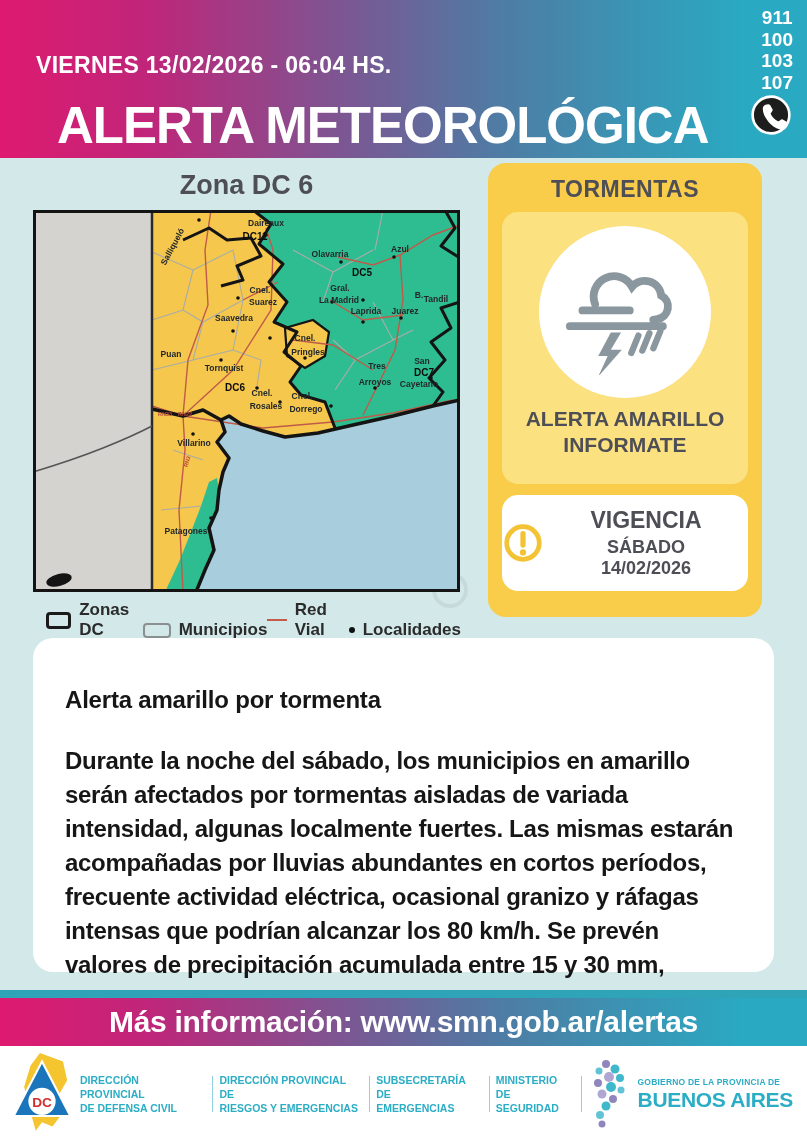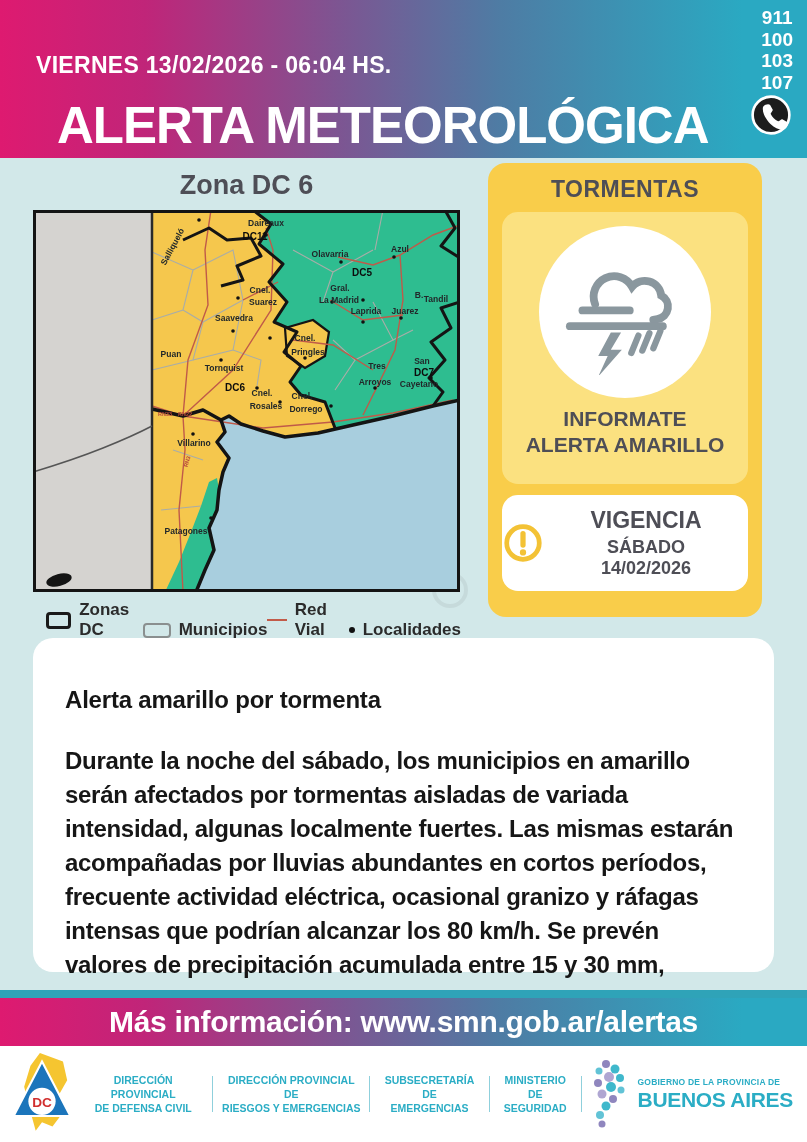--- a/index.html
+++ b/index.html
@@ -57,21 +57,21 @@
 
   
   .teal-strip{position:absolute;left:0;top:990px;width:807px;height:8px;background:#2FA3B8;}
   .info-bar{position:absolute;left:0;top:998px;width:807px;height:48px;
     background:linear-gradient(90deg,#DE1A70 0%,#C02579 18%,#7D5592 42%,#4E7CA4 62%,#2AA9C2 92%);
     display:flex;align-items:center;justify-content:center;
     font-size:30px;font-weight:700;color:#fff;letter-spacing:-.3px;}
   .footer{position:absolute;left:0;top:1046px;width:807px;height:96px;background:#fff;
     display:flex;align-items:center;padding:0 10px;box-sizing:border-box;}
   .orgs{display:flex;align-items:center;flex:1;justify-content:space-evenly;}
-  .org{font-size:10.5px;font-weight:800;color:#2BADC5;text-align:center;line-height:1.35;
+  .org{font-size:10.5px;font-weight:800;color:#2BADC5;text-align:left;line-height:1.35;
     text-transform:uppercase;padding:0 6px;}
   .org-sep{width:1px;height:36px;background:#8FD0DC;}
   .ba-logo{display:flex;align-items:center;gap:6px;padding-right:4px;}
   .ba-text .l1{font-size:8.5px;font-weight:800;color:#2BADC5;letter-spacing:.2px;}
   .ba-text .l2{font-size:21px;font-weight:800;color:#2BADC5;letter-spacing:-.3px;margin-top:1px;}
 
   
   .wm{position:absolute;opacity:.07;}
 </style>
 </head>
@@ -267,22 +267,22 @@
           </g>
           <path d="M62,106 L46,136 H58 L46,162 L76,128 H62 L75,106 Z" fill="#8A979E"></path>
           <g stroke="#8A979E" stroke-width="8" stroke-linecap="round">
             <line x1="97" y1="110" x2="88" y2="132"></line>
             <line x1="111" y1="107" x2="102" y2="129"></line>
             <line x1="125" y1="104" x2="116" y2="126"></line>
           </g>
         </svg>
       </div>
       <div class="alert-level">
+        <div>ALERTA AMARILLO</div>
         <div>INFORMATE</div>
-        <div>ALERTA AMARILLO</div>
       </div>
     </div>
     <div class="vigencia-card">
       <svg width="42" height="42" viewBox="0 0 40 40">
         <circle cx="20" cy="20" r="15.5" fill="none" stroke="#F3C235" stroke-width="4.5"></circle>
         <line x1="20" y1="11" x2="20" y2="22" stroke="#F3C235" stroke-width="5" stroke-linecap="round"></line>
         <circle cx="20" cy="29" r="3" fill="#F3C235"></circle>
       </svg>
       <div class="vig-text">
         <div class="vig-title">VIGENCIA</div>

